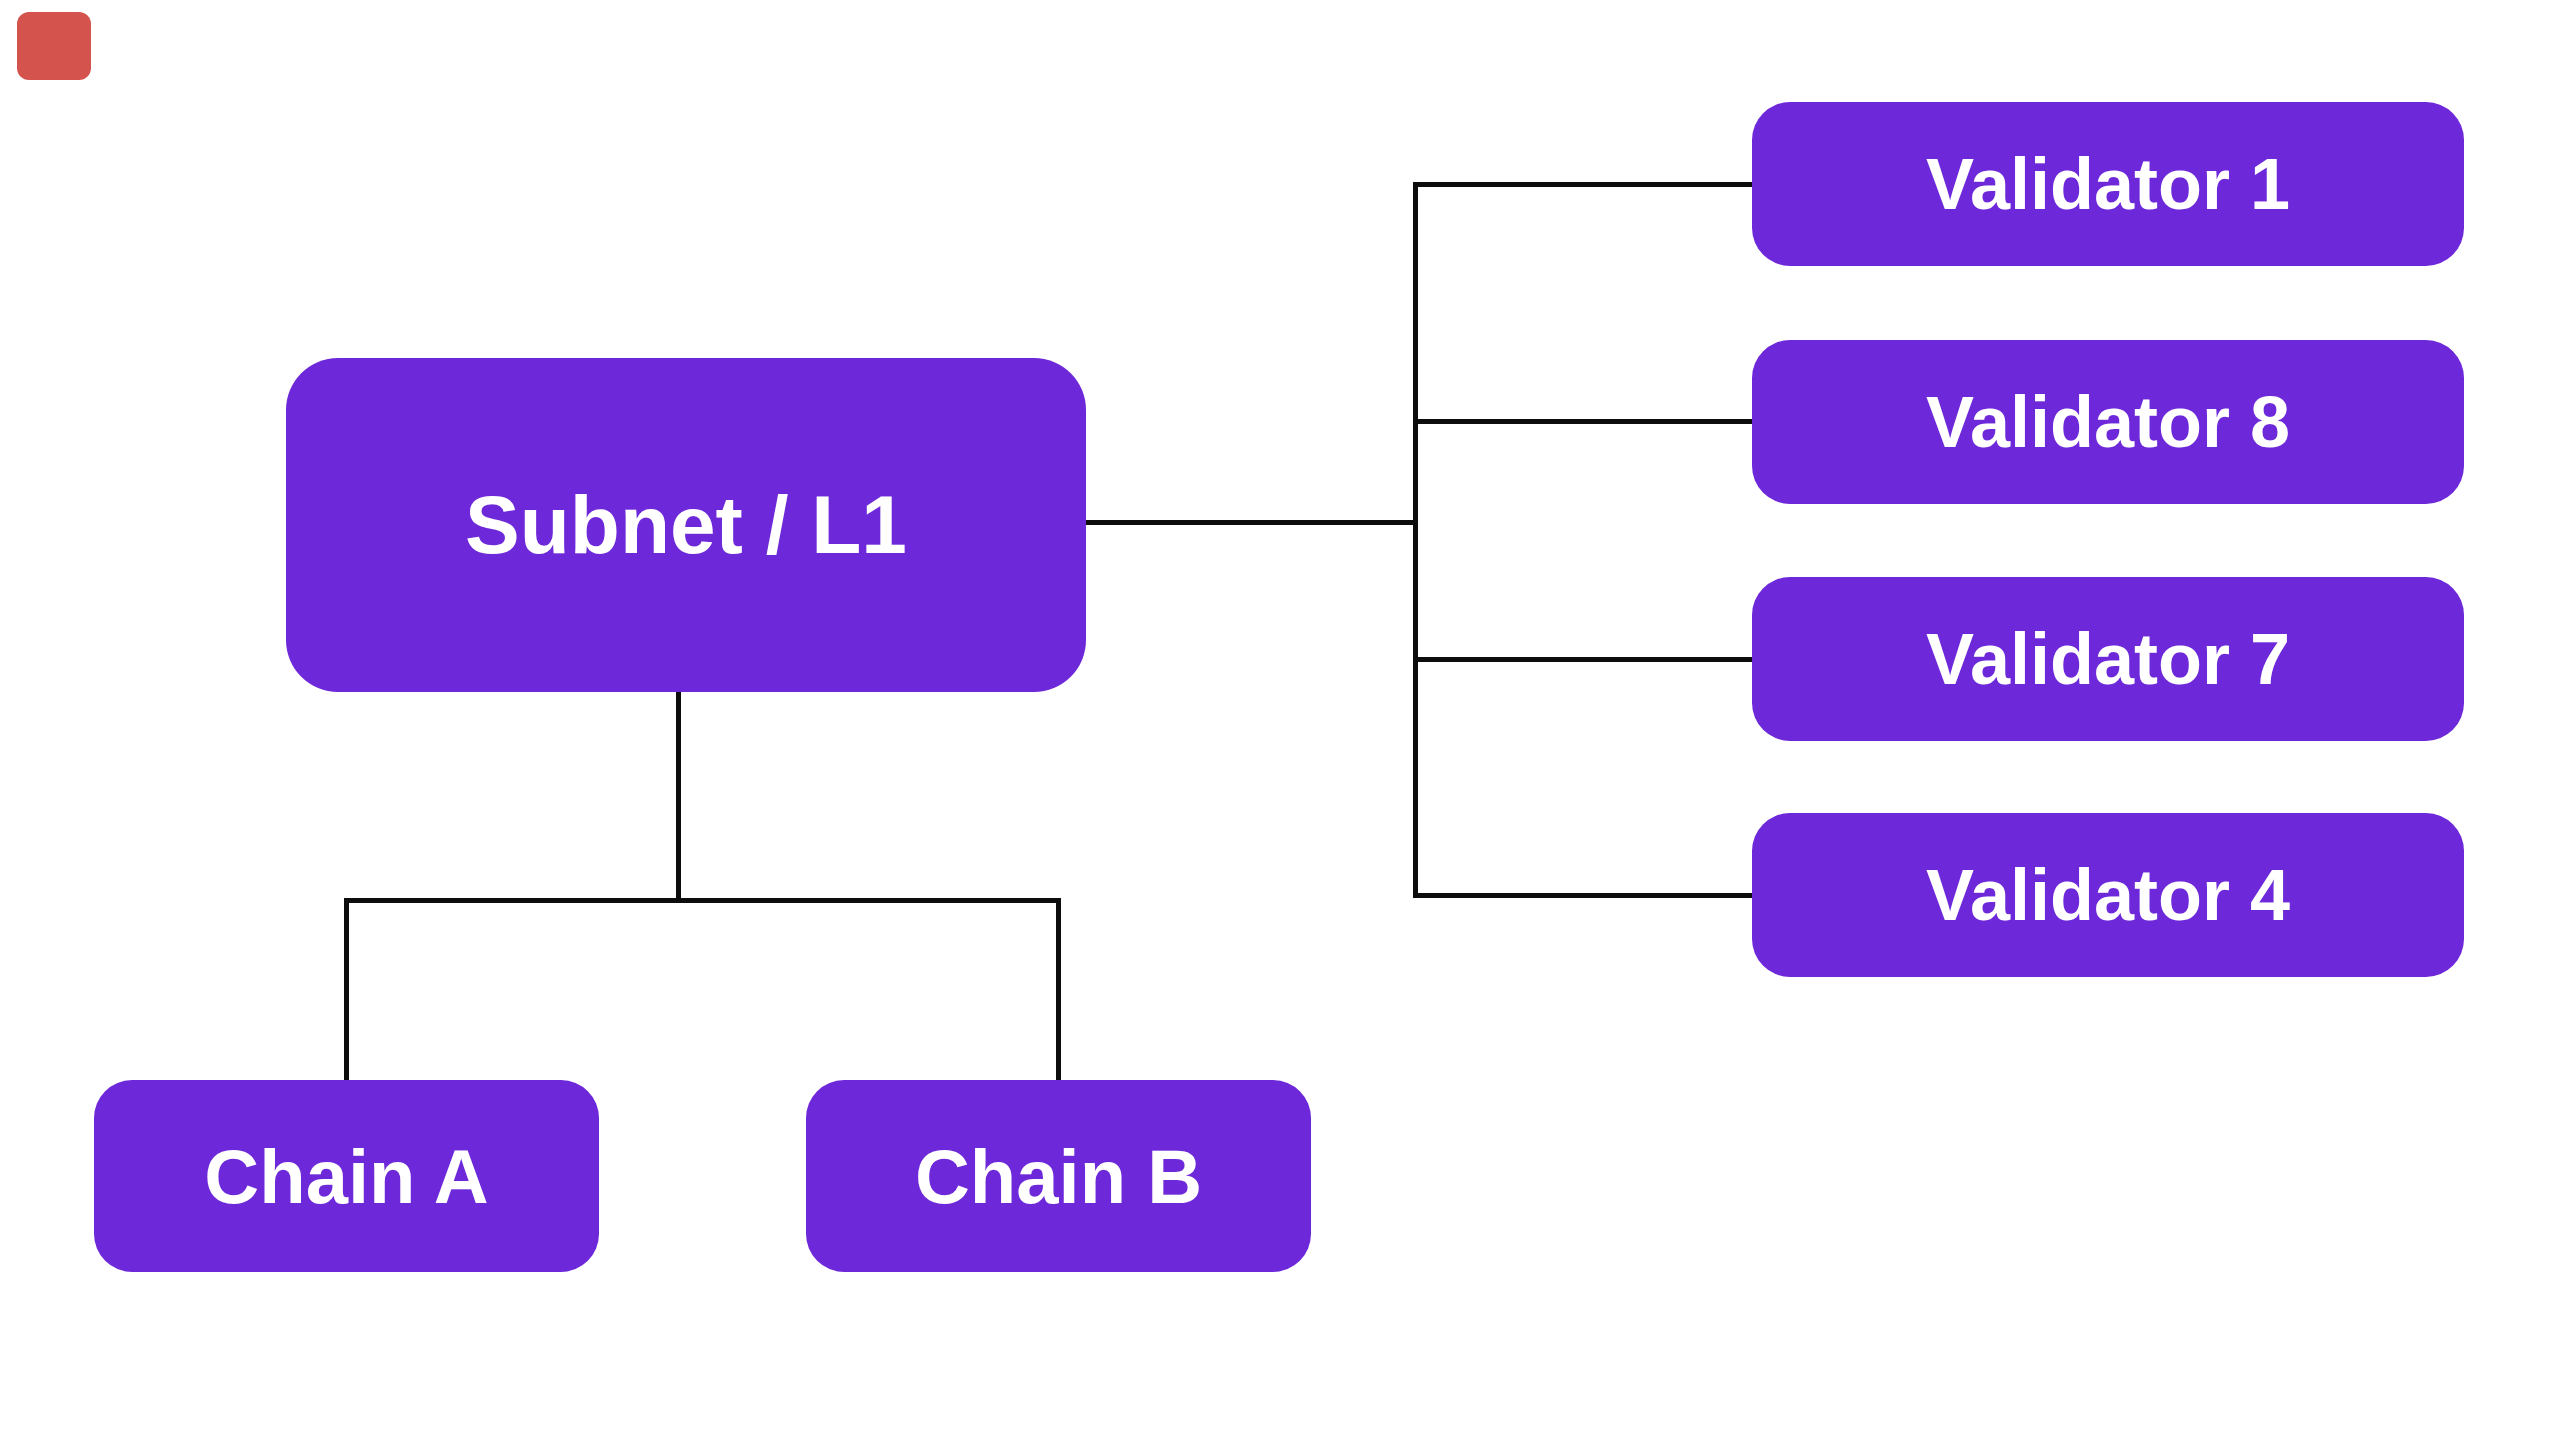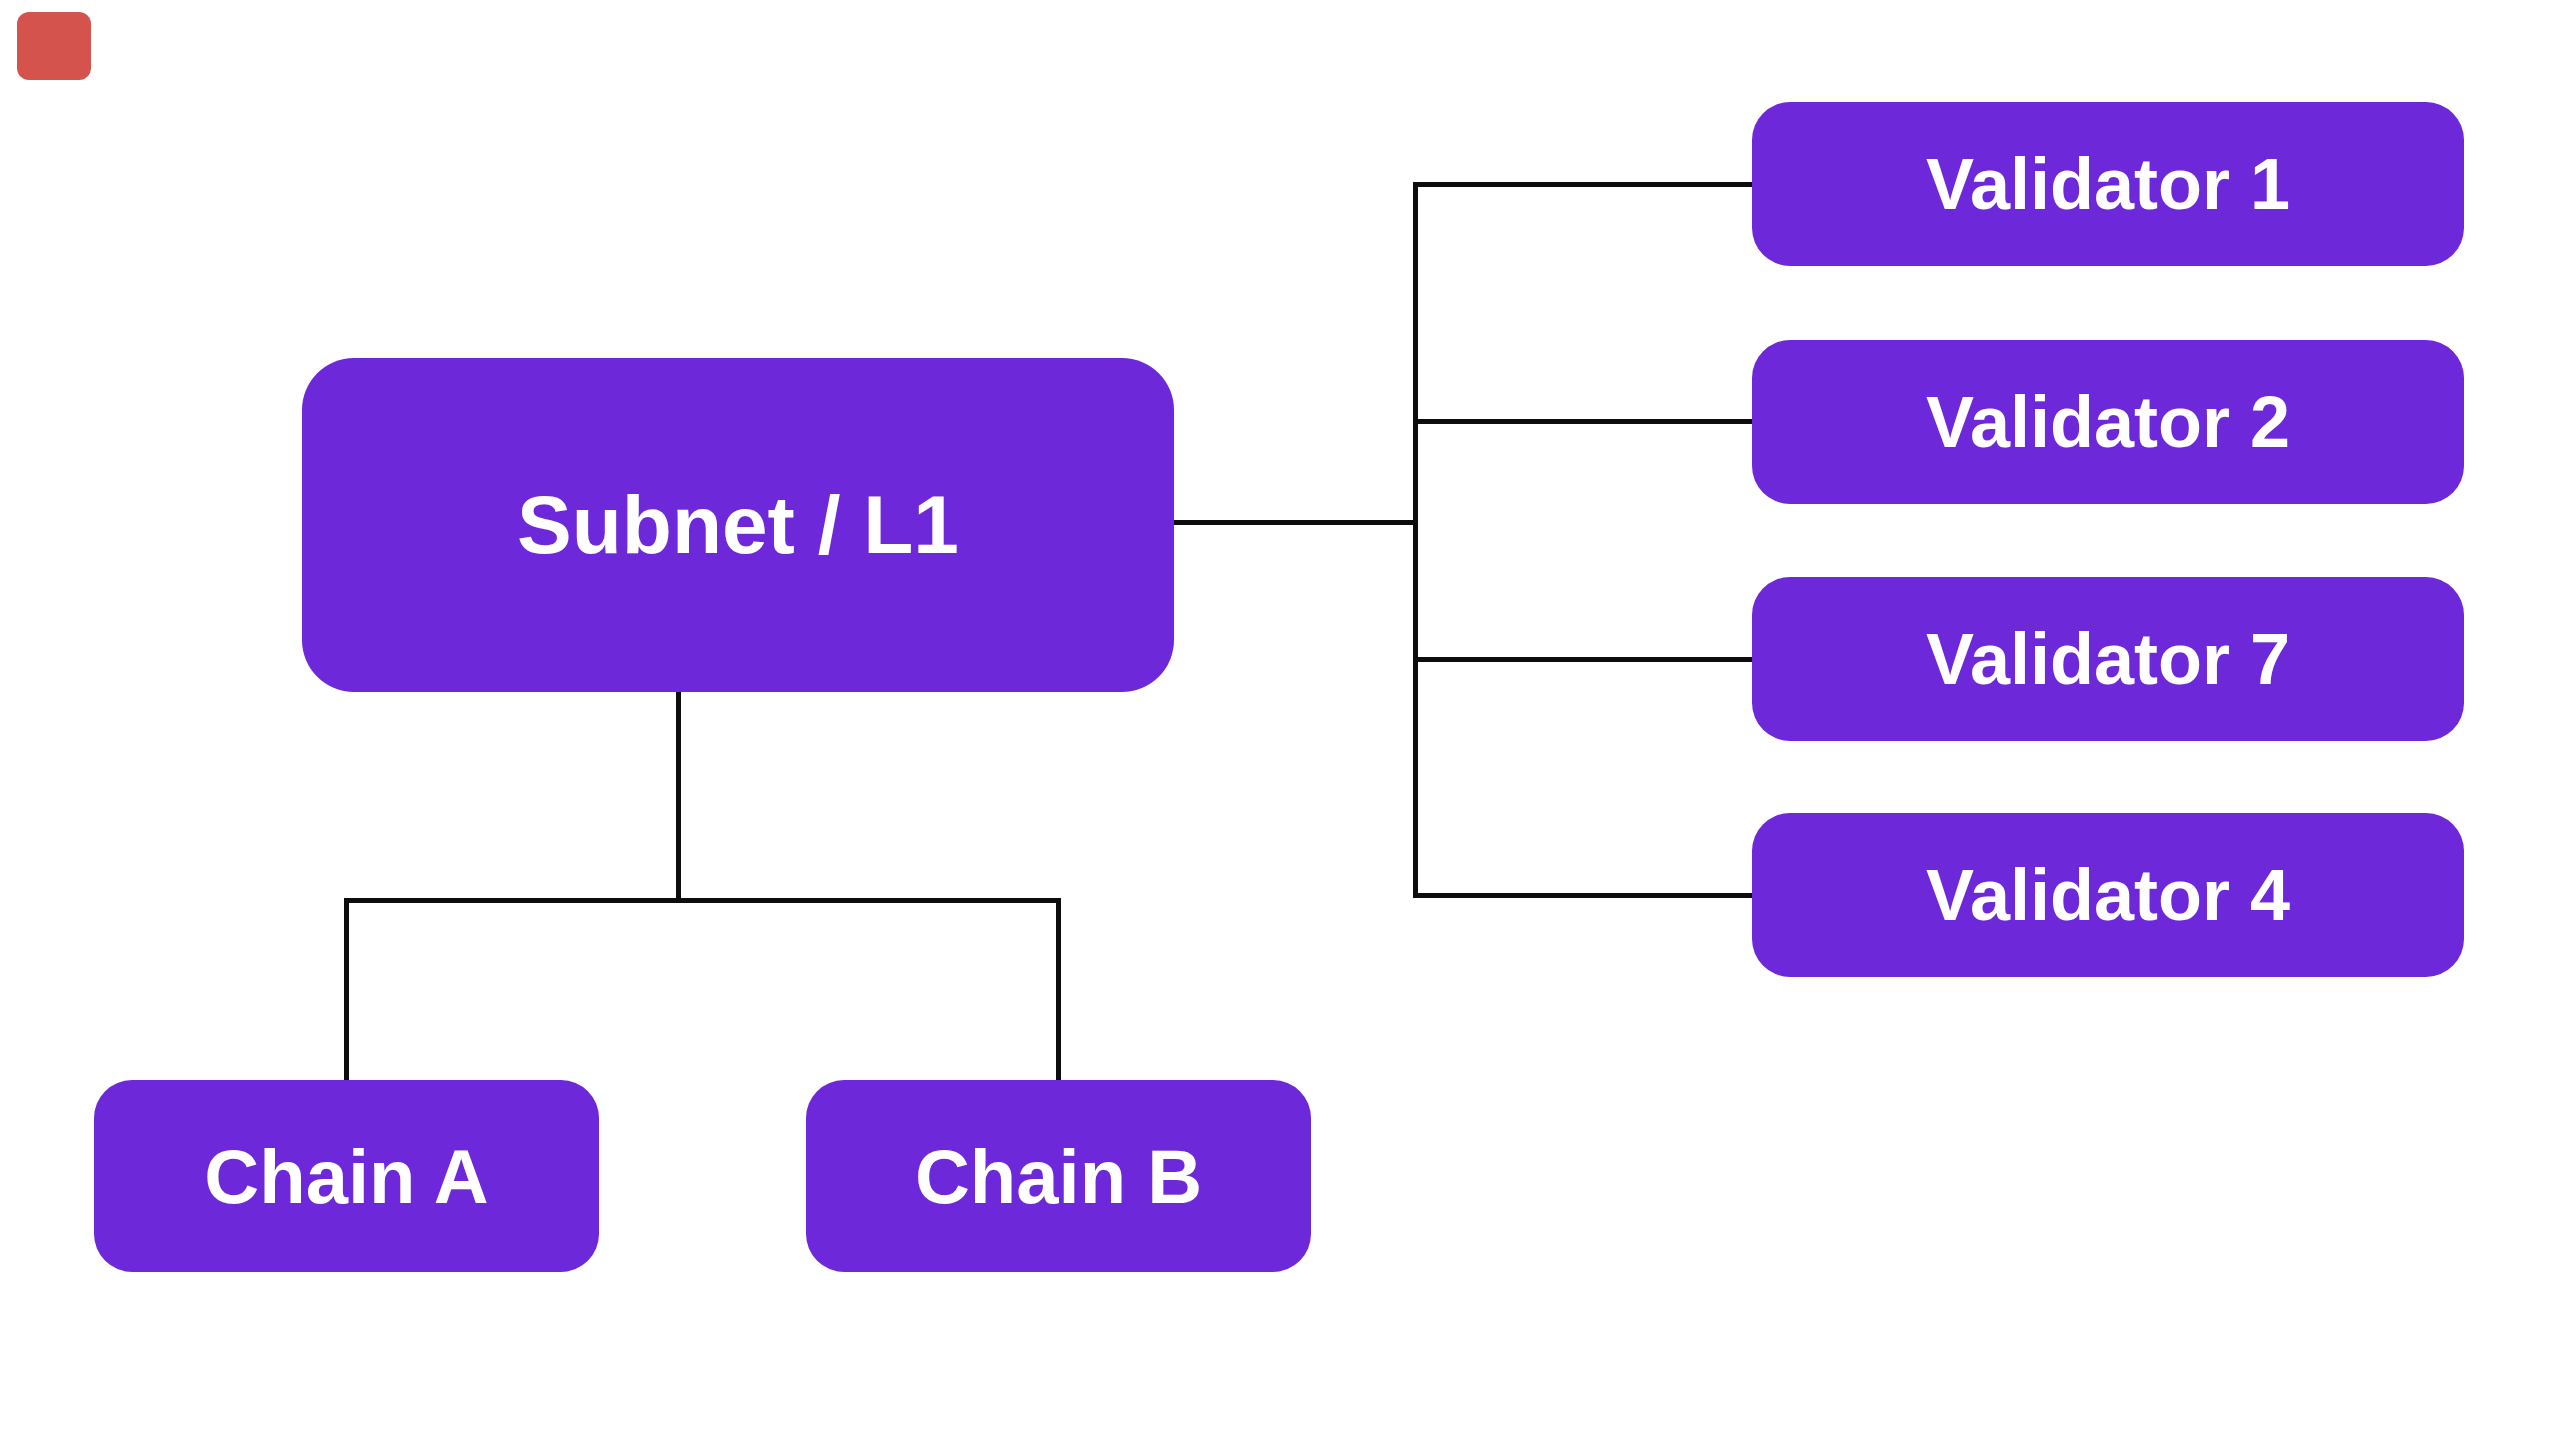--- a/index.html
+++ b/index.html
@@ -20,22 +20,22 @@
     background: #6d28d9;
     color: #ffffff;
     display: flex;
     align-items: center;
     justify-content: center;
     font-weight: 700;
     text-align: center;
     box-sizing: border-box;
   }
   .node-subnet {
-    left: 302px; top: 358px;
-    width: 872px; height: 334px;
+    left: 286px; top: 358px;
+    width: 800px; height: 334px;
     border-radius: 52px;
     font-size: 82px;
   }
   .node-validator {
     left: 1752px;
     width: 712px; height: 164px;
     border-radius: 38px;
     font-size: 72px;
   }
   .node-validator.v1 { top: 102px; }
@@ -95,21 +95,21 @@
   <div class="edge v e-chain-b-drop"></div>
 
   <div class="node node-subnet">
     <span>Subnet / L1</span>
   </div>
 
   <div class="node node-validator v1">
     <span>Validator 1</span>
   </div>
   <div class="node node-validator v2">
-    <span>Validator 2</span>
+    <span>Validator 8</span>
   </div>
   <div class="node node-validator v3">
     <span>Validator 7</span>
   </div>
   <div class="node node-validator v4">
     <span>Validator 4</span>
   </div>
 
   <div class="node node-chain cb">
     <span>Chain B</span>

